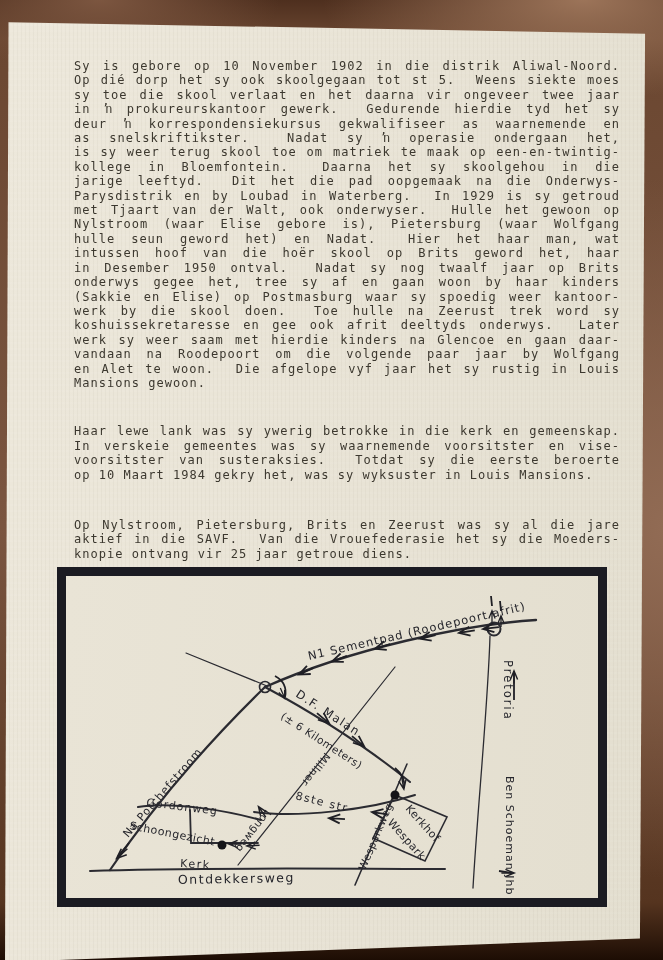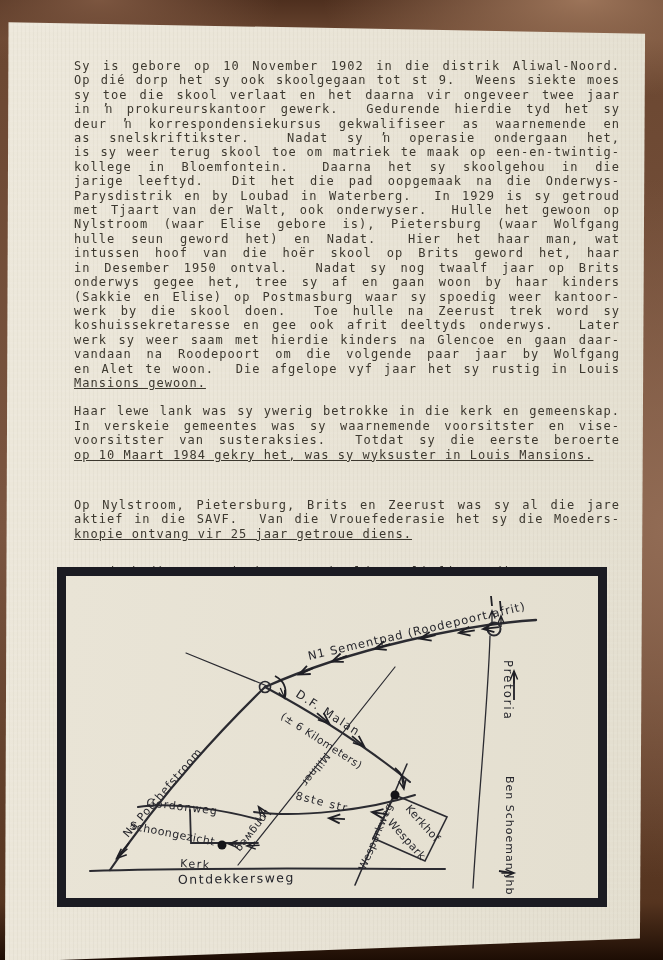--- a/index.html
+++ b/index.html
@@ -20,44 +20,44 @@
       linear-gradient(100deg,#ede8db 0%,#e8e3d5 55%,#e3decf 100%);
     clip-path:polygon(0.55% 0.12%, 99.7% 1.35%, 98.9% 97.5%, 0% 100%);
   }
   .bio{
     position:absolute;left:69px;top:38px;width:546px;
     font-family:"DejaVu Sans Mono","Liberation Mono",monospace;
     font-size:12px;line-height:14.4px;letter-spacing:1.02px;
     color:#3c382f;
   }
   .para{margin:0;}
-  .para.p2{margin-top:14px;}
+  .para.p2{margin-top:34px;}
   .para.p3{margin-top:36px;}
   .para.p4{margin-top:24px;}
   .tline{text-align:justify;text-align-last:justify;white-space:pre-wrap;}
-  .tline.last{text-align-last:left;text-decoration:underline;}
+  .tline.last{text-align-last:left;}
   .map-frame{
     position:absolute;left:52px;top:546px;width:550px;height:340px;
     box-sizing:border-box;border:9px solid #1b1b22;
     background:linear-gradient(95deg,#e9e4d6,#e4dfd0);
   }
   .map-frame svg{display:block;width:100%;height:100%;}
   svg text{fill:#26262c;font-family:"DejaVu Sans",sans-serif;}
   .rd{fill:none;stroke:#2b2b31;stroke-linecap:round;}
   .arw{stroke:#1f1f25;stroke-width:1.8;fill:none;}
 </style>
 </head>
 <body>
 
 <div class="paper">
 
   <div class="bio">
     <div class="para p1">
         <div class="tline">Sy is gebore op 10 November 1902 in die distrik Aliwal-Noord.</div>
-        <div class="tline">Op dié dorp het sy ook skoolgegaan tot st 9.  Weens siekte moes</div>
+        <div class="tline">Op dié dorp het sy ook skoolgegaan tot st 5.  Weens siekte moes</div>
         <div class="tline">sy toe die skool verlaat en het daarna vir ongeveer twee jaar</div>
         <div class="tline">in ŉ prokureurskantoor gewerk.  Gedurende hierdie tyd het sy</div>
         <div class="tline">deur ŉ korrespondensiekursus gekwalifiseer as waarnemende en</div>
         <div class="tline">as snelskriftikster.  Nadat sy ŉ operasie ondergaan het,</div>
         <div class="tline">is sy weer terug skool toe om matriek te maak op een-en-twintig-</div>
         <div class="tline">kollege in Bloemfontein.  Daarna het sy skoolgehou in die</div>
         <div class="tline">jarige leeftyd.  Dit het die pad oopgemaak na die Onderwys-</div>
         <div class="tline">Parysdistrik en by Loubad in Waterberg.  In 1929 is sy getroud</div>
         <div class="tline">met Tjaart van der Walt, ook onderwyser.  Hulle het gewoon op</div>
         <div class="tline">Nylstroom (waar Elise gebore is), Pietersburg (waar Wolfgang</div>

